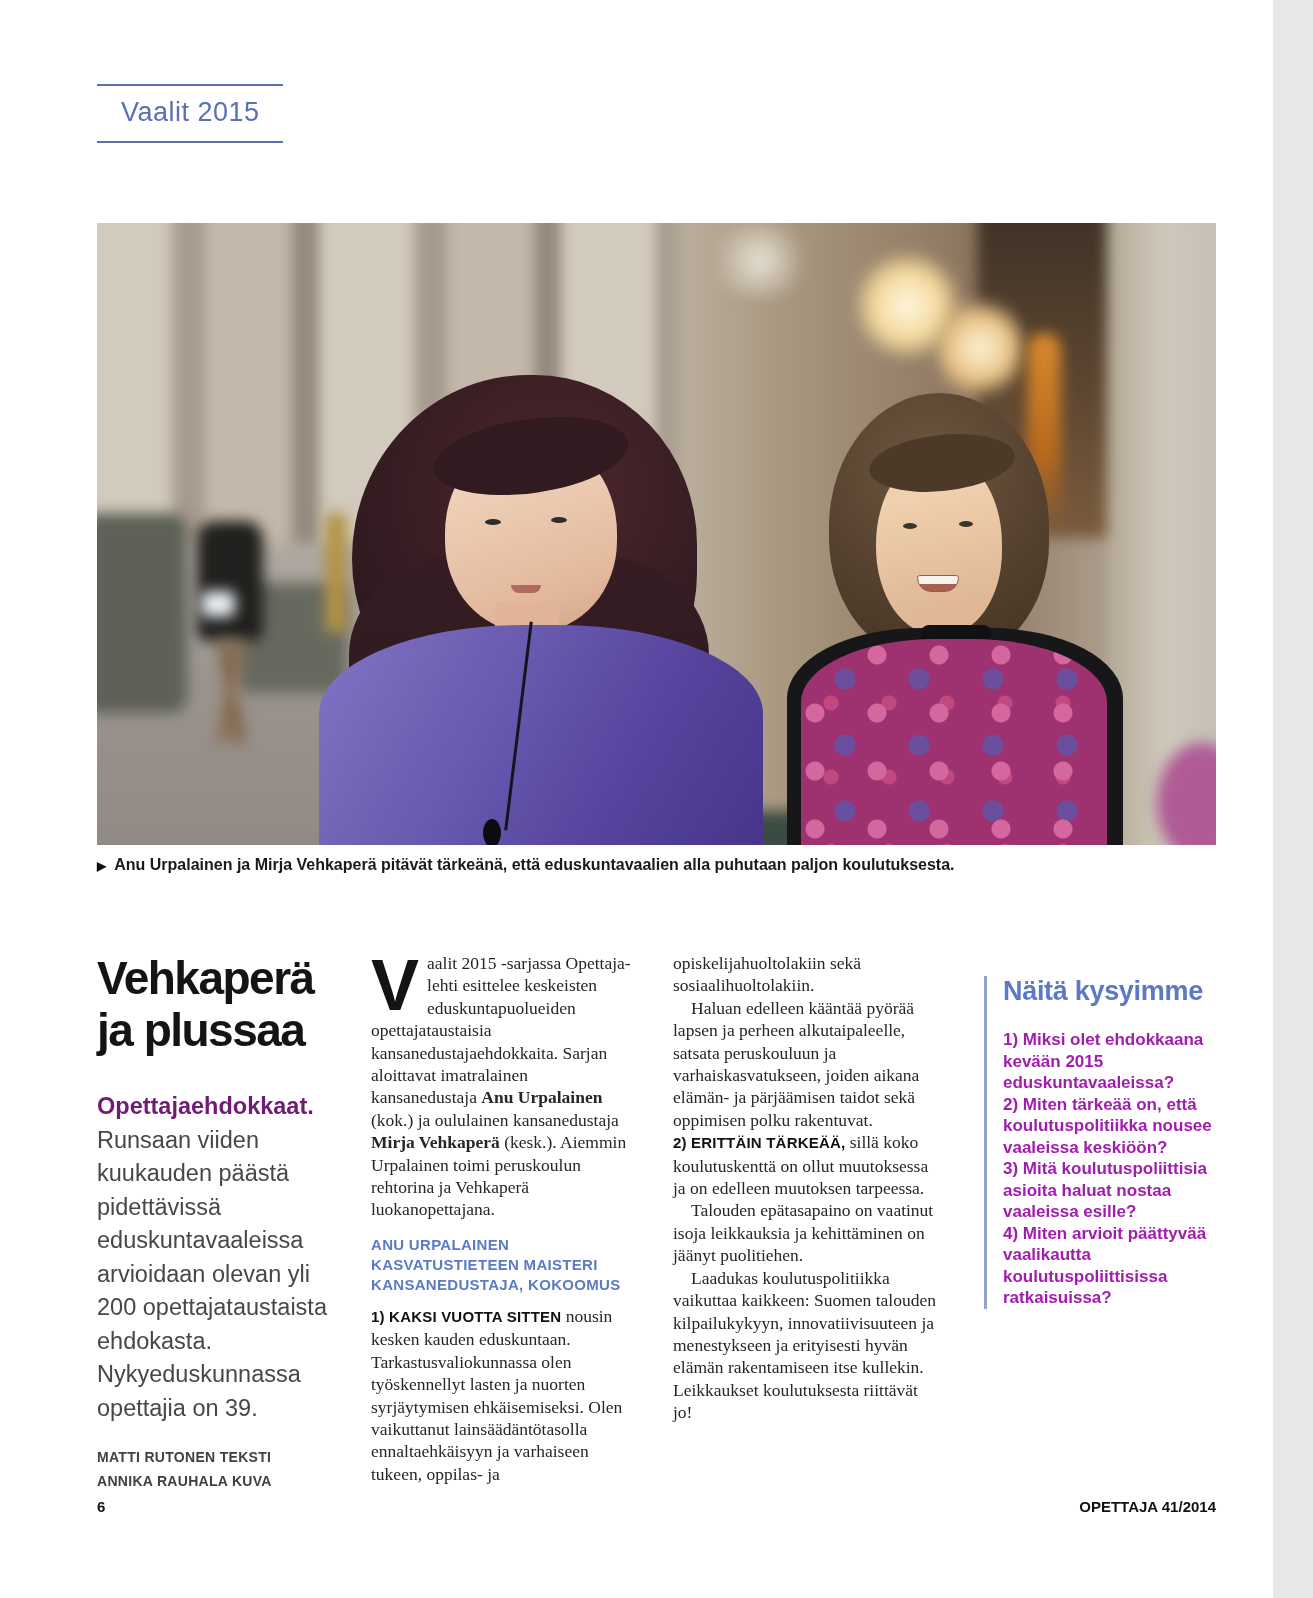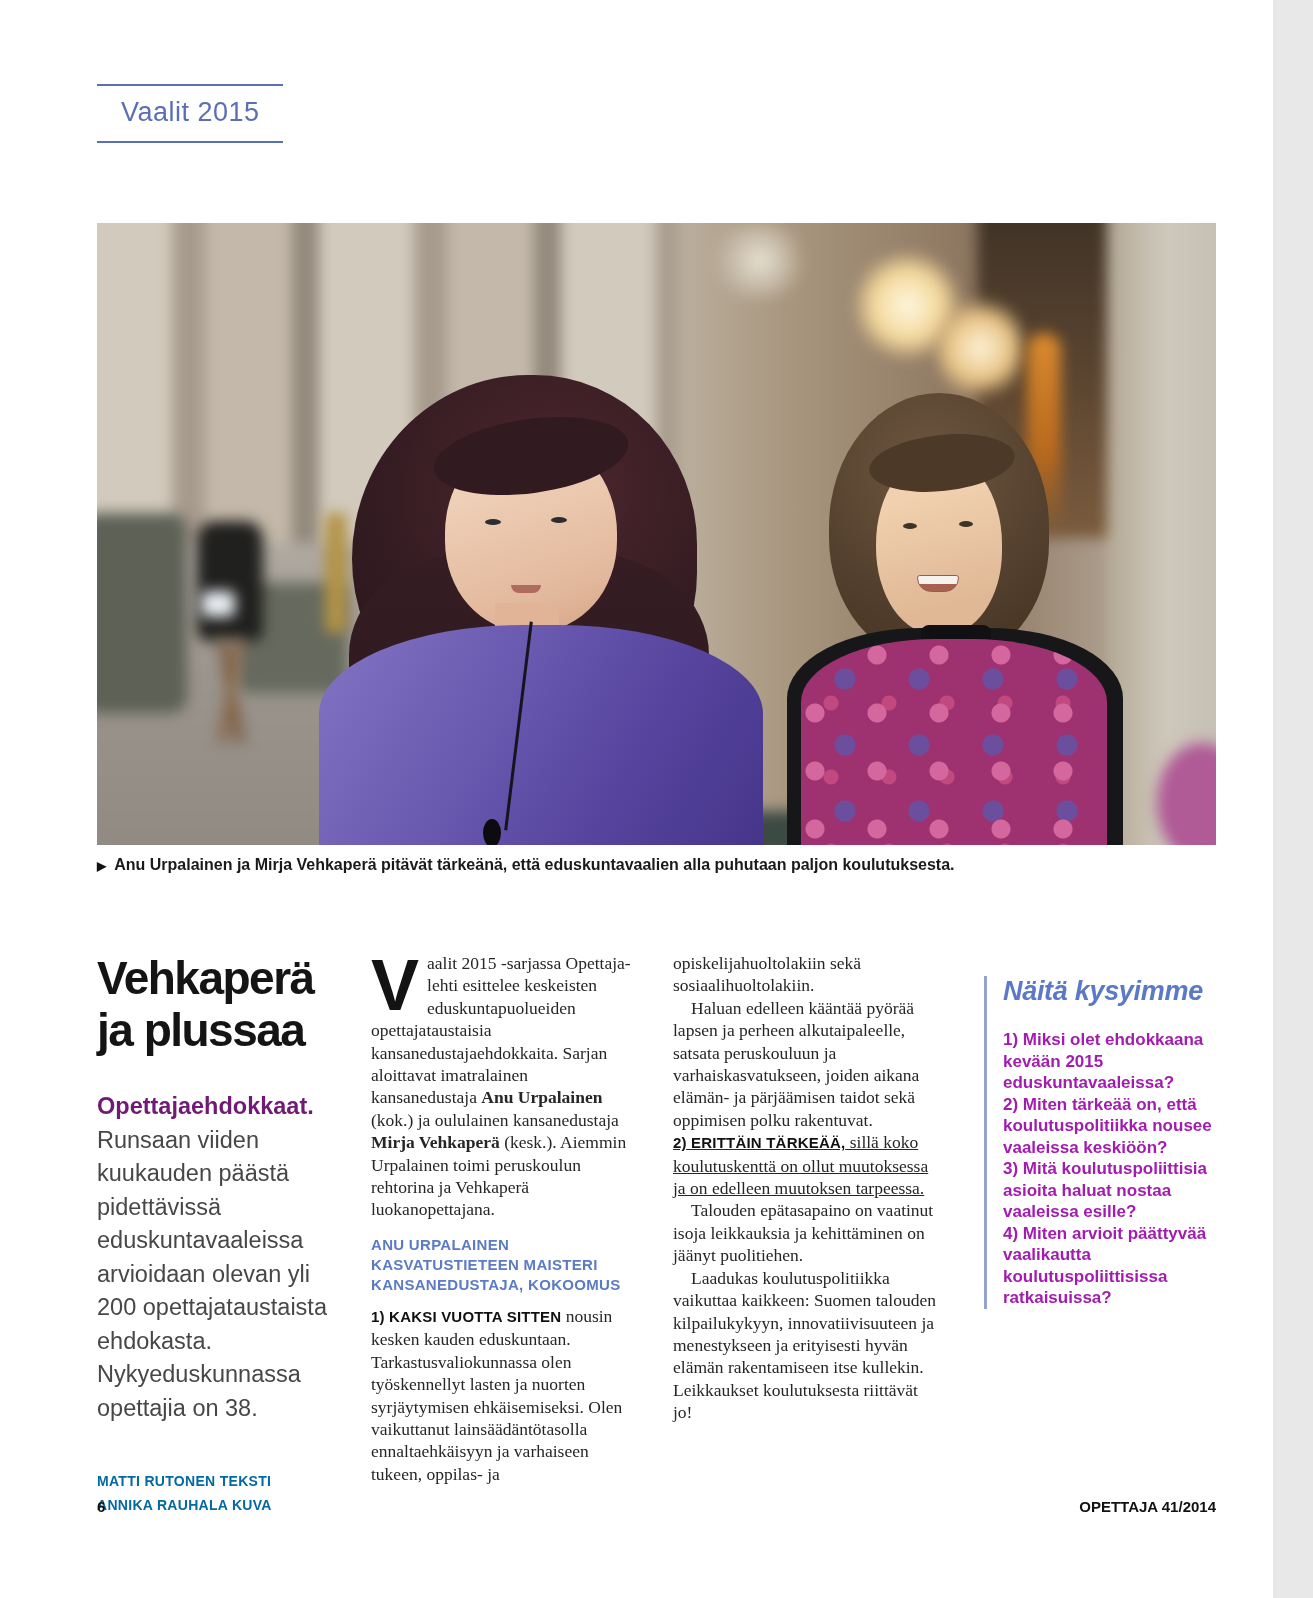--- a/index.html
+++ b/index.html
@@ -83,36 +83,36 @@
   
   #caption{position:absolute;left:97px;top:856px;width:1119px;display:flex;gap:8px;
            font-size:16px;font-weight:600;color:#1a1a1a;}
   #caption .marker{font-size:12px;line-height:20px;color:#111;}
   
   .col{position:absolute;top:952px;}
   #col1{left:97px;width:252px;}
   #headline{font-size:46px;line-height:52px;font-weight:700;letter-spacing:-1.5px;color:#141414;}
   #standfirst{margin-top:34px;font-size:23.5px;line-height:33.5px;color:#474747;}
   #standfirst .lead{color:#701a75;font-weight:700;}
-  #byline{margin-top:44px;font-size:14px;font-weight:700;line-height:24px;color:#0369a1;letter-spacing:0.3px;}
+  #byline{margin-top:20px;font-size:14px;font-weight:700;line-height:24px;color:#404040;letter-spacing:0.3px;}
   .bodycol{font-family:"Liberation Serif",serif;font-size:17.5px;line-height:22.4px;color:#262626;}
   #col2{left:371px;width:260px;}
   #col3{left:673px;width:264px;}
   .dropcap{float:left;font-family:"Liberation Sans",sans-serif;font-weight:700;font-size:72px;
            line-height:58px;color:#131313;margin:4px 8px 0 0;}
   .b{font-weight:700;}
   .subhead{margin:14px 0 10px 0;font-family:"Liberation Sans",sans-serif;font-size:15px;line-height:20px;
            font-weight:700;color:#5b7bc4;letter-spacing:0.3px;}
   .leadin{font-family:"Liberation Sans",sans-serif;font-weight:700;font-size:15px;color:#111;letter-spacing:0.2px;}
   .indent{text-indent:18px;}
-  .parabreak{margin-top:22px;text-decoration:underline;}
+  .parabreak{margin-top:22px;}
   
   #sidebar{position:absolute;left:984px;top:976px;width:232px;box-sizing:border-box;
            border-left:3px solid #93a4cd;padding-left:16px;}
-  #sidebar-title{font-size:27px;font-weight:700;color:#5b79c6;letter-spacing:-0.3px;font-style:italic;}
+  #sidebar-title{font-size:27px;font-weight:700;color:#5b79c6;letter-spacing:-0.3px;}
   #sidebar-questions{margin-top:22px;font-size:17px;line-height:21.5px;font-weight:700;color:#a21caf;}
   
   #footer{position:absolute;left:97px;top:1498px;width:1119px;display:flex;justify-content:space-between;
           font-size:15px;font-weight:700;color:#111;}
 </style>
 </head>
 <body>
 
 <div id="page">
 
@@ -166,21 +166,21 @@
     <span class="marker">▶</span>
     <span>Anu Urpalainen ja Mirja Vehkaperä pitävät tärkeänä, että eduskuntavaalien alla puhutaan paljon koulutuksesta.</span>
   </div>
 
   <div id="col1" class="col">
     <div id="headline">
       <div>Vehkaperä</div>
       <div>ja plussaa</div>
     </div>
     <div id="standfirst">
-      <span class="lead">Opettajaehdokkaat.</span><span> Runsaan viiden kuukauden päästä pidettävissä eduskuntavaaleissa arvioidaan olevan yli 200 opettajataustaista ehdokasta. Nykyeduskunnassa opettajia on 38.</span>
+      <span class="lead">Opettajaehdokkaat.</span><span> Runsaan viiden kuukauden päästä pidettävissä eduskuntavaaleissa arvioidaan olevan yli 200 opettajataustaista ehdokasta. Nykyeduskunnassa opettajia on 39.</span>
     </div>
     <div id="byline">
       <div>MATTI RUTONEN TEKSTI</div>
       <div>ANNIKA RAUHALA KUVA</div>
     </div>
   </div>
 
   <div id="col2" class="col bodycol">
     <p style="margin:0">
       <span class="dropcap">V</span><span>aalit 2015 -sarjassa Opettaja-lehti esittelee keskeisten eduskuntapuolueiden opettajataustaisia kansanedustajaehdokkaita. Sarjan aloittavat imatralainen kansanedustaja </span><span class="b">Anu Urpalainen</span><span> (kok.) ja oululainen kansanedustaja </span><span class="b">Mirja Vehkaperä</span><span> (kesk.). Aiemmin Urpalainen toimi peruskoulun rehtorina ja Vehkaperä luokanopettajana.</span>

